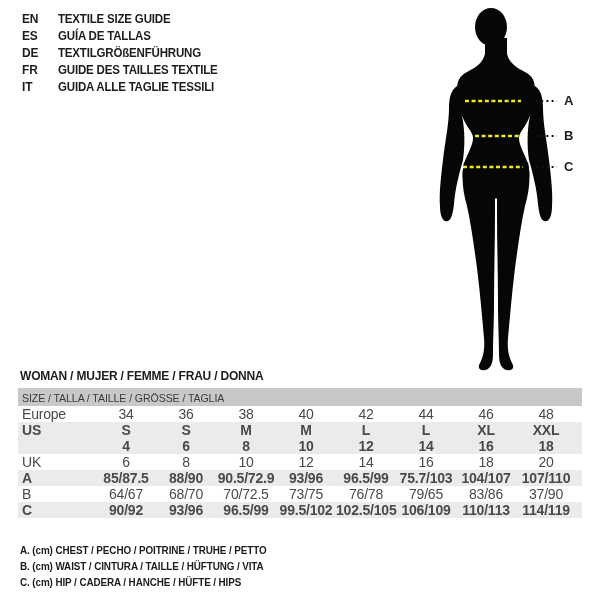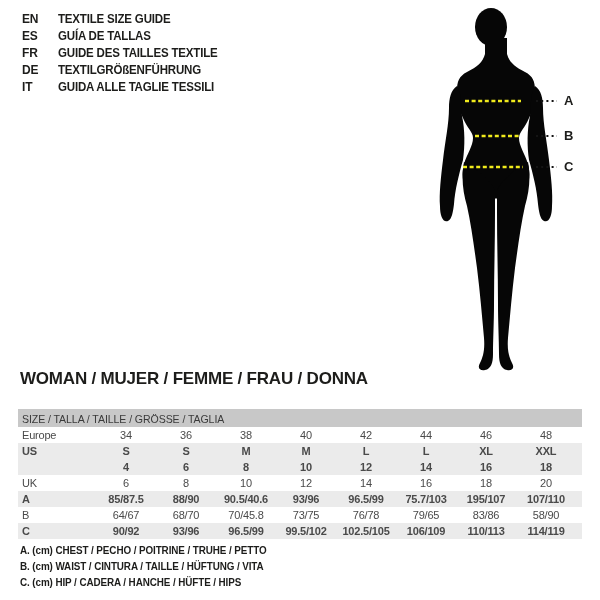--- a/index.html
+++ b/index.html
@@ -34,43 +34,43 @@
   .yellow-line { stroke: var(--accent-yellow, #f0ea1c); stroke-width: 2.4; stroke-dasharray: 4 2.6; fill: none; }
   .dot-line { stroke: #141414; stroke-width: 2; stroke-dasharray: 2 3.2; fill: none; }
   .measure-label {
     font-family: "Liberation Sans", sans-serif;
     font-size: 13px; font-weight: 700; fill: var(--ink, #1d1d1b);
   }
 
   
   .section-title {
     position: absolute; left: 20px; top: 369px;
-    font-size: 17px; font-weight: 700; letter-spacing: -0.2px;
-    white-space: nowrap;
-  }
-
-  
-  .size-table { position: absolute; left: 18px; top: 409px; width: 564px; }
+    font-size: 12px; font-weight: 700; letter-spacing: -0.2px;
+    white-space: nowrap;
+  }
+
+  
+  .size-table { position: absolute; left: 18px; top: 388px; width: 564px; }
   .table-header {
     height: 18px; line-height: 18px;
     background: var(--header-bg, #c8c8c8);
     padding-left: 4px; box-sizing: border-box;
   }
   .table-header span {
     display: inline-block;
     font-size: 11.5px; font-weight: 400; color: #3a3a3a;
     letter-spacing: -0.1px;
     transform: scaleX(0.92); transform-origin: left center;
     white-space: nowrap;
   }
   .trow {
     display: grid;
     grid-template-columns: 78px repeat(8, 60px);
     height: 16px; line-height: 16px;
-    font-size: 11px; color: var(--table-text, #4a4a4a);
+    font-size: 14px; color: var(--table-text, #4a4a4a);
   }
   .trow.shaded { background: var(--row-alt-bg, #ebebeb); font-weight: bold; }
   .cell { text-align: center; overflow: visible; white-space: nowrap; letter-spacing: -0.2px; }
   .cell.label { text-align: left; padding-left: 4px; }
 
   
   .legend-block { position: absolute; left: 20px; top: 542px; }
   .legend-line {
     height: 16px; line-height: 16px;
     font-size: 10.5px; font-weight: 700; letter-spacing: -0.1px;
@@ -86,26 +86,26 @@
   <div class="lang-block">
     <div class="lang-row">
       <span class="lang-code">EN</span>
       <span class="lang-text">TEXTILE SIZE GUIDE</span>
     </div>
     <div class="lang-row">
       <span class="lang-code">ES</span>
       <span class="lang-text">GUÍA DE TALLAS</span>
     </div>
     <div class="lang-row">
+      <span class="lang-code">DE</span>
+      <span class="lang-text">TEXTILGRÖßENFÜHRUNG</span>
+    </div>
+    <div class="lang-row">
       <span class="lang-code">FR</span>
       <span class="lang-text">GUIDE DES TAILLES TEXTILE</span>
-    </div>
-    <div class="lang-row">
-      <span class="lang-code">DE</span>
-      <span class="lang-text">TEXTILGRÖßENFÜHRUNG</span>
     </div>
     <div class="lang-row">
       <span class="lang-code">IT</span>
       <span class="lang-text">GUIDA ALLE TAGLIE TESSILI</span>
     </div>
   </div>
 
   <svg class="figure-svg" viewBox="0 0 210 372" aria-hidden="true">
     <g>
       <ellipse class="silhouette" cx="98" cy="23" rx="16" ry="19"></ellipse>
@@ -176,37 +176,37 @@
           <div class="cell">12</div>
           <div class="cell">14</div>
           <div class="cell">16</div>
           <div class="cell">18</div>
           <div class="cell">20</div>
         </div>
         <div class="trow shaded">
           <div class="cell label">A</div>
           <div class="cell">85/87.5</div>
           <div class="cell">88/90</div>
-          <div class="cell">90.5/40.6</div>
+          <div class="cell">90.5/72.9</div>
           <div class="cell">93/96</div>
           <div class="cell">96.5/99</div>
           <div class="cell">75.7/103</div>
-          <div class="cell">195/107</div>
+          <div class="cell">104/107</div>
           <div class="cell">107/110</div>
         </div>
         <div class="trow">
           <div class="cell label">B</div>
           <div class="cell">64/67</div>
           <div class="cell">68/70</div>
-          <div class="cell">70/45.8</div>
+          <div class="cell">70/72.5</div>
           <div class="cell">73/75</div>
           <div class="cell">76/78</div>
           <div class="cell">79/65</div>
           <div class="cell">83/86</div>
-          <div class="cell">58/90</div>
+          <div class="cell">37/90</div>
         </div>
         <div class="trow shaded">
           <div class="cell label">C</div>
           <div class="cell">90/92</div>
           <div class="cell">93/96</div>
           <div class="cell">96.5/99</div>
           <div class="cell">99.5/102</div>
           <div class="cell">102.5/105</div>
           <div class="cell">106/109</div>
           <div class="cell">110/113</div>

